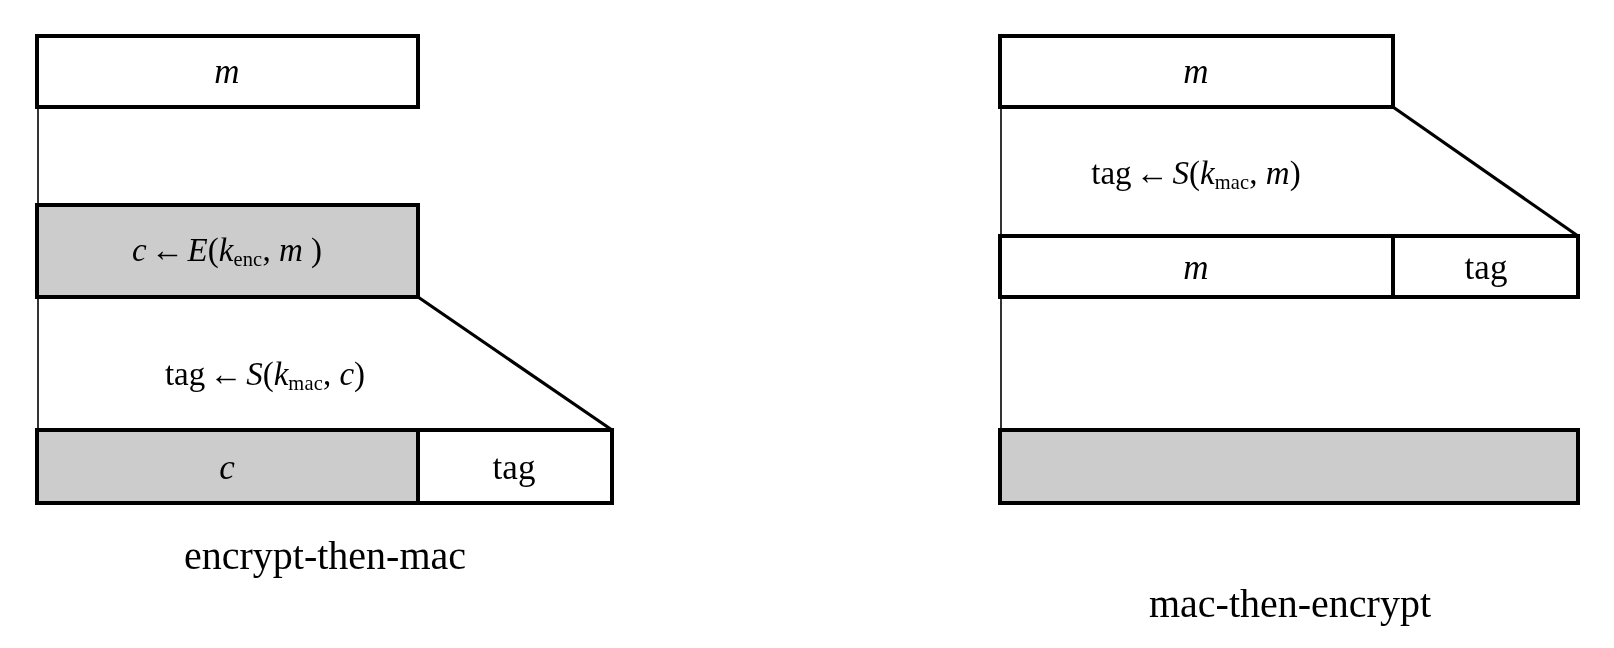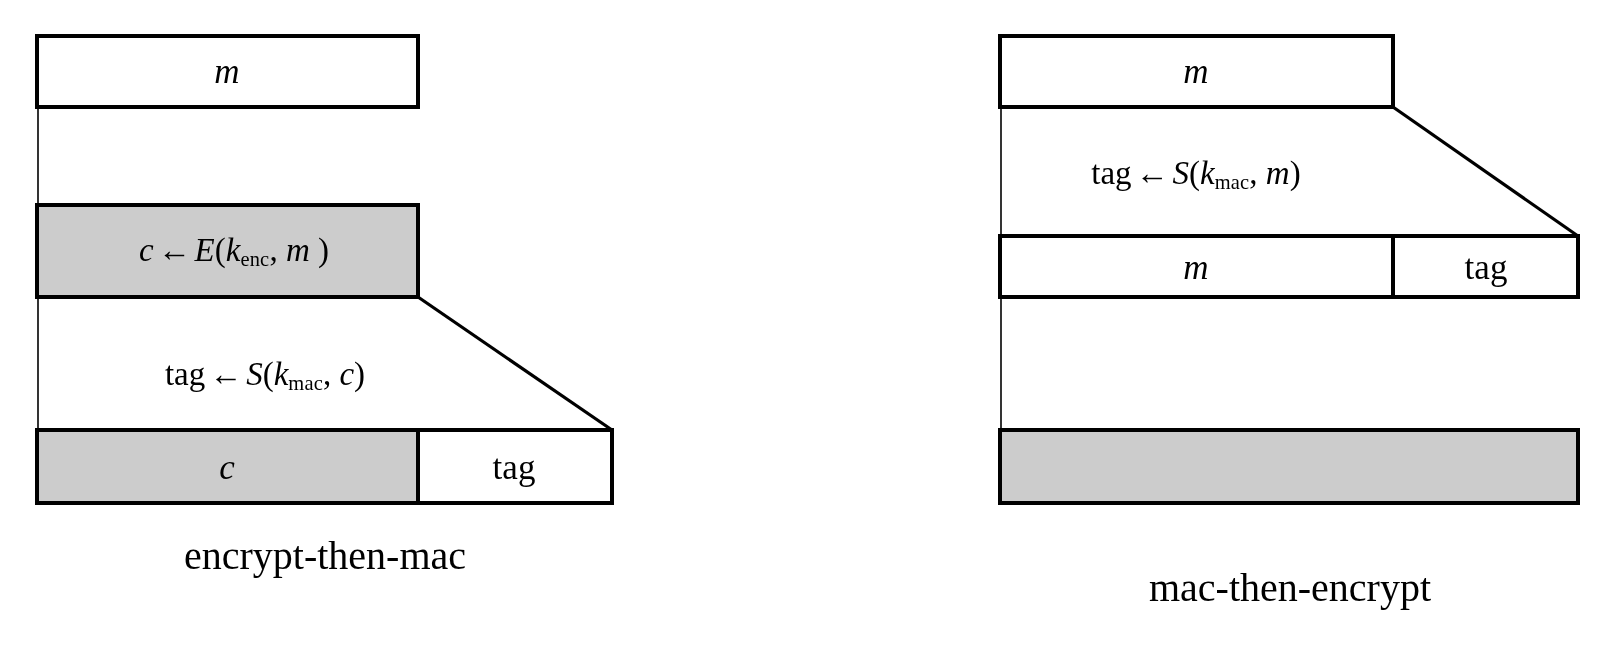--- a/index.html
+++ b/index.html
@@ -112,21 +112,21 @@
 
       <rect class="box-fill-gray" x="1000" y="430" width="578" height="73"></rect>
       <rect class="box-stroke" x="1000" y="430" width="578" height="73"></rect>
     </g>
   </svg>
 
   <div class="lbl lbl-math" style="left:227px; top:71px;">
     <span class="it">m</span>
   </div>
 
-  <div class="lbl lbl-sym" style="left:234px; top:252px;text-align:center;">
+  <div class="lbl lbl-sym" style="left:227px; top:252px;text-align:center;">
     <span class="it">c</span><span class="arrow">←</span><span class="it">E</span><span class="up">(</span><span class="it">k</span><span class="sub">enc</span><span class="up">,&nbsp;</span><span class="it">m</span><span class="up">&nbsp;)</span>
   </div>
 
   <div class="lbl lbl-sym" style="left:265px; top:376px;">
     <span class="up">tag</span><span class="arrow">←</span><span class="it">S</span><span class="up">(</span><span class="it">k</span><span class="sub">mac</span><span class="up">,&nbsp;</span><span class="it">c</span><span class="up">)</span>
   </div>
 
   <div class="lbl lbl-math" style="left:227px; top:467px;">
     <span class="it">c</span>
   </div>
@@ -147,15 +147,15 @@
 
   <div class="lbl lbl-math" style="left:1196px; top:267px;">
     <span class="it">m</span>
   </div>
 
   <div class="lbl lbl-math" style="left:1486px; top:267px;">
     <span class="up">tag</span>
   </div>
 
 
-  <div class="lbl lbl-cap" style="left:1290px; top:588px;">mac-then-encrypt</div>
+  <div class="lbl lbl-cap" style="left:1290px; top:604px;">mac-then-encrypt</div>
 
 </div>
 
 </body></html>

